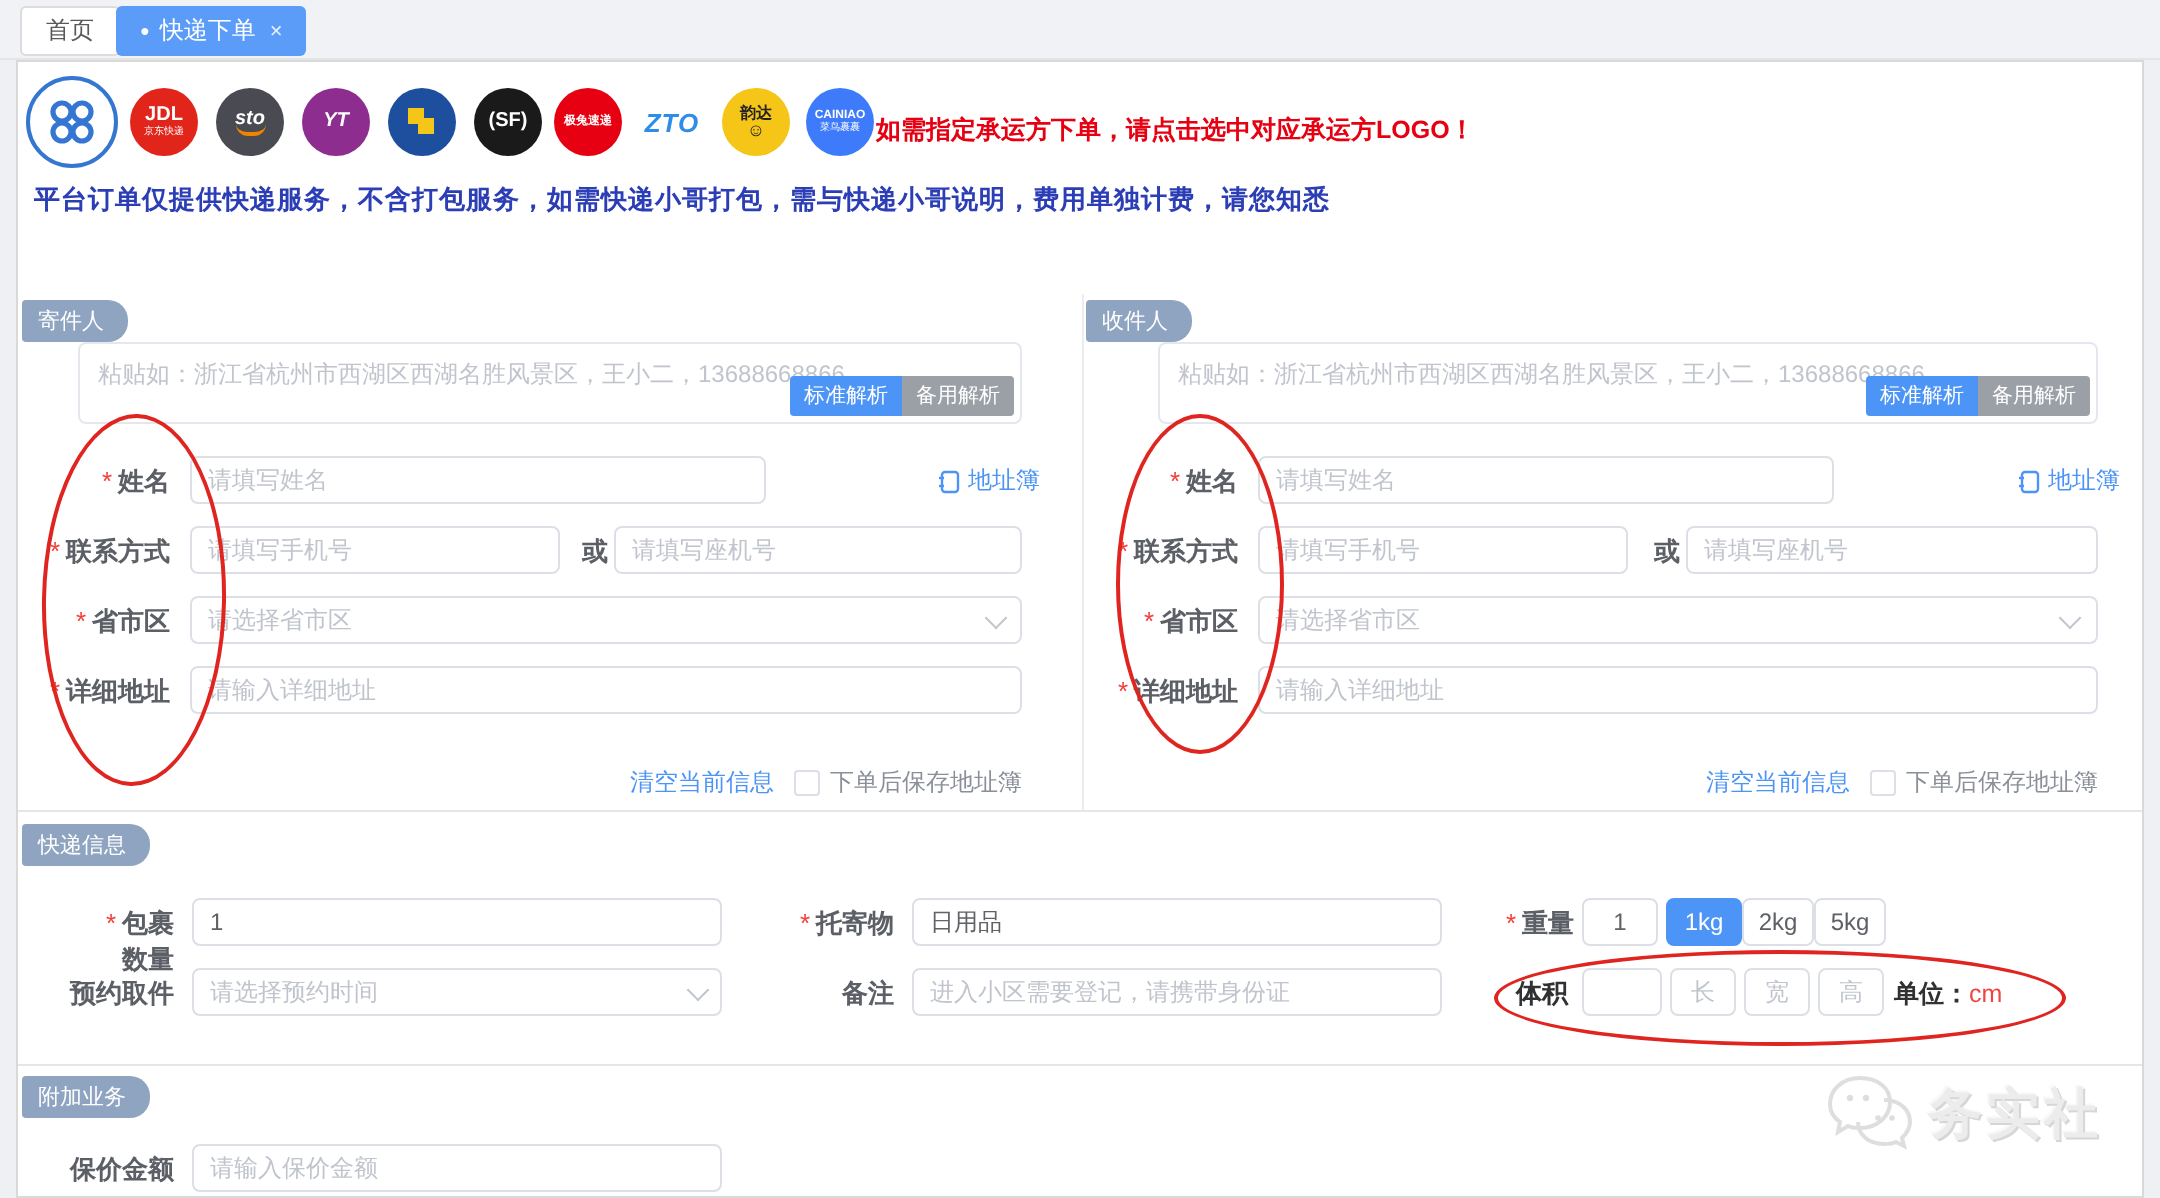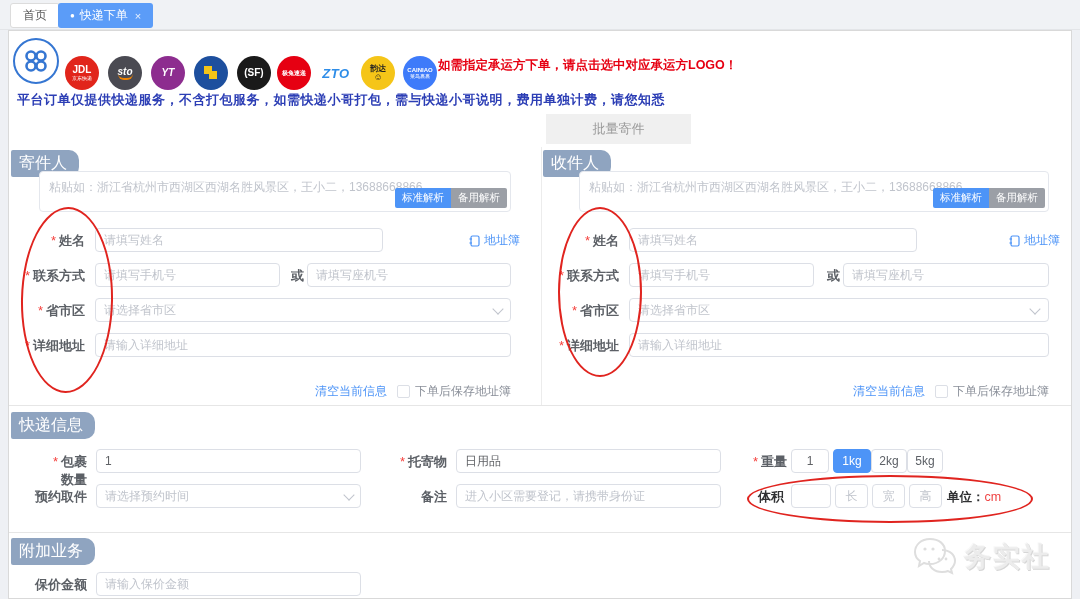--- a/index.html
+++ b/index.html
@@ -13,21 +13,21 @@
     padding:0 12px; font-size:12px; border-radius:3px; cursor:pointer; }
   .ptab-home { left:10px; background:#fff; border:1px solid #dcdcdc; color:#595959; }
   .ptab-active { left:58px; background:#5b9cf8; color:#fff; }
   .ptab-active .dot { font-size:8px; }
   .ptab-active .x { font-size:11px; color:#e8f1ff; margin-left:2px; }
 
   
   .content { position:absolute; left:8px; top:30px; width:1064px; height:569px; background:#fff; border:1px solid #d9d9d9; }
 
   
-  .logo { position:absolute; top:25px; width:34px; height:34px; border-radius:50%;
+  .logo { position:absolute; top:13px; width:34px; height:34px; border-radius:50%;
     display:flex; flex-direction:column; align-items:center; justify-content:center;
     color:#fff; cursor:pointer; line-height:1; }
   .logo-txt-main { font-size:10px; font-weight:bold; }
   .logo-txt-sub { font-size:5px; margin-top:1px; }
   .platform-logo { position:absolute; left:4px; top:7px; width:46px; height:46px; border-radius:50%;
     border:2.5px solid #3576d2; display:flex; align-items:center; justify-content:center; background:#fff; }
   .logo-sto .logo-txt-main { border-bottom:2px solid #f08300; border-radius:0 0 6px 6px; padding-bottom:1px; font-style:italic; }
   .logo-yto .logo-txt-main { font-style:italic; }
   .logo-zto { background:transparent !important; }
   .logo-zto .logo-txt-main { color:#2e8de8; font-style:italic; font-size:13px; letter-spacing:0.5px; }
@@ -47,21 +47,21 @@
     font-size:13px; cursor:pointer; }
   .bigtab-single { left:388px; width:149px; background:#4d94f7; color:#fff; }
   .bigtab-batch { left:537px; width:145px; background:#f0f0f0; color:#999; }
 
   
   .vdiv { position:absolute; left:532px; top:116px; width:1px; height:258px; background:#ececec; }
   .hdiv1 { position:absolute; left:0; top:374px; width:1062px; height:1px; background:#e6e6e6; }
   .hdiv2 { position:absolute; left:0; top:501px; width:1062px; height:1px; background:#e6e6e6; }
 
   
-  .badge { position:absolute; background:#8fa4c0; color:#fff; font-size:16px; padding:3px 12px 3px 8px;
+  .badge { position:absolute; background:#8fa4c0; color:#fff; font-size:11px; padding:3px 12px 3px 8px;
     border-radius:2px 10px 10px 2px; }
 
   
   .pastebox { position:absolute; top:140px; width:472px; height:41px; border:1px solid #e4e7ed; border-radius:4px; background:#fff; }
   .pastebox .ph { position:absolute; left:9px; top:7px; font-size:12px; color:#c0c4cc; }
   .parse-btns { position:absolute; right:3px; bottom:3px; display:flex; }
   .parse-btn { font-size:10.5px; color:#fff; padding:3px 7px; cursor:pointer; }
   .parse-std { background:#4d94f7; border-radius:2px 0 0 2px; }
   .parse-bak { background:#9b9fa6; border-radius:0 2px 2px 0; }
 
@@ -156,23 +156,20 @@
       <span class="smile">☺</span>
     </span>
     <span class="logo logo-cainiao" style="left: 394px; background: rgb(62, 123, 250);">
       <span class="logo-txt-main">CAINIAO</span>
       <span class="logo-txt-sub">菜鸟裹裹</span>
     </span>
     <span class="carrier-note">如需指定承运方下单，请点击选中对应承运方LOGO！</span>
 
     <div class="notice">平台订单仅提供快递服务，不含打包服务，如需快递小哥打包，需与快递小哥说明，费用单独计费，请您知悉</div>
 
-    <div class="bigtab bigtab-batch">
-      <span>批量寄件</span>
-    </div>
 
     <div class="vdiv"></div>
     <div class="hdiv1"></div>
     <div class="hdiv2"></div>
 
     <span class="badge" style="left:2px; top:119px;">寄件人</span>
 
     <div class="pastebox" style="left:30px">
       <span class="ph">粘贴如：浙江省杭州市西湖区西湖名胜风景区，王小二，13688668866</span>
       <div class="parse-btns">

